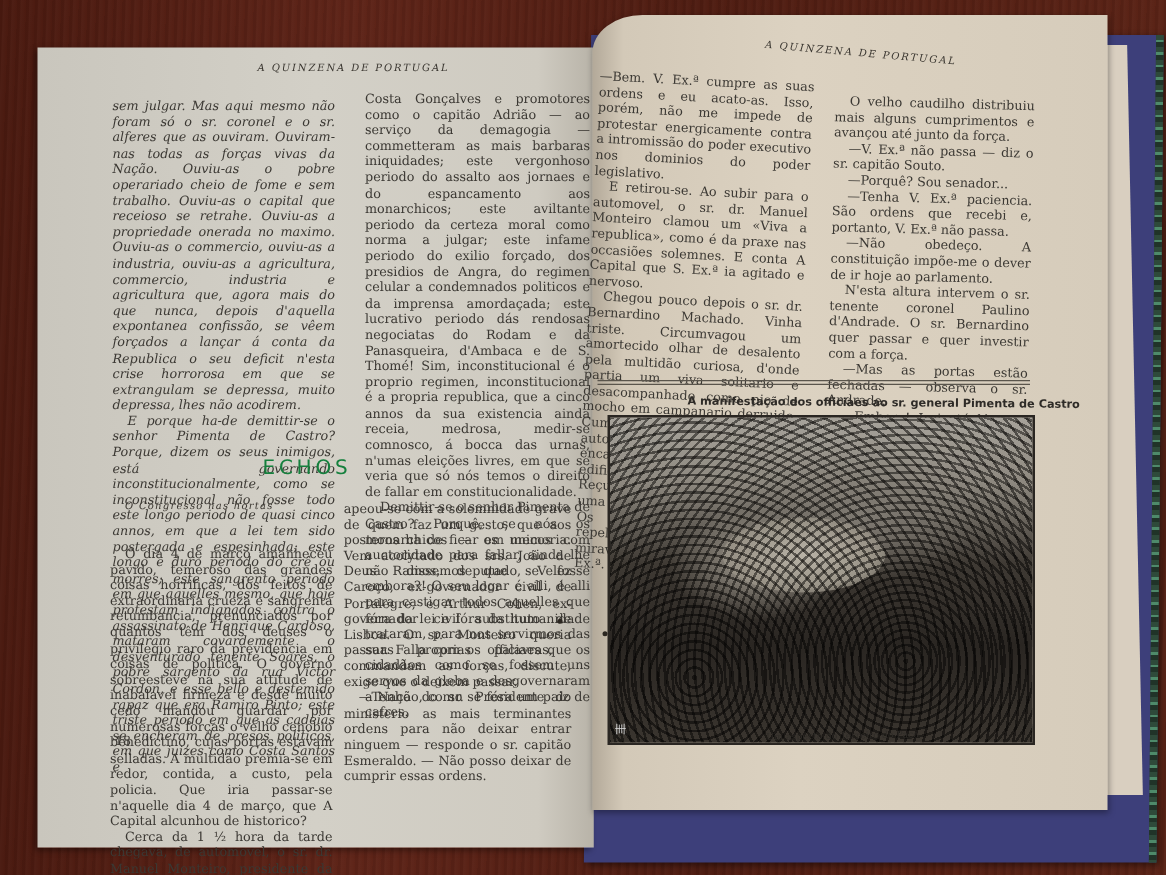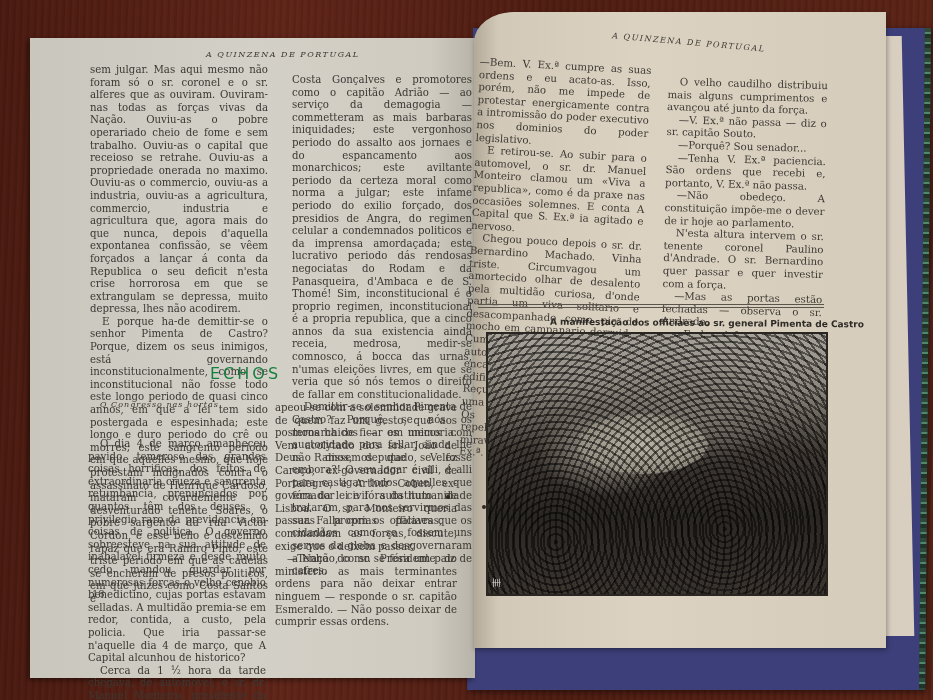--- a/index.html
+++ b/index.html
@@ -109,21 +109,21 @@
 
 <div class="cover">
   <div class="cover-edge"></div>
 </div>
 <div class="back-sheet"></div>
 
 <div class="page-left"></div>
 
 <div class="running-head" style="left:206px; top:50px;">A Quinzena de Portugal</div>
 
-<div class="col" style="left:90px; top:64px; width:178px;">
+<div class="col" style="left:90px; top:80px; width:178px;font-style:italic;">
   <p class="noindent">sem julgar. Mas aqui mesmo não foram só o sr. coronel e o sr. alferes que as ouviram. Ouviram-nas todas as forças vivas da Nação. Ouviu-as o pobre operariado cheio de fome e sem trabalho. Ouviu-as o capital que receioso se retrahe. Ouviu-as a propriedade onerada no maximo. Ouviu-as o commercio, ouviu-as a industria, ouviu-as a agricultura, commercio, industria e agricultura que, agora mais do que nunca, depois d'aquella expontanea confissão, se vêem forçados a lançar á conta da Republica o seu deficit n'esta crise horrorosa em que se extrangulam se depressa, muito depressa, lhes não acodirem.</p>
   <p>E porque ha-de demittir-se o senhor Pimenta de Castro? Porque, dizem os seus inimigos, está governando inconstitucionalmente, como se inconstitucional não fosse todo este longo periodo de quasi cinco annos, em que a lei tem sido postergada e espesinhada; este longo e duro periodo do crê ou morres; este sangrento periodo em que aquelles mesmo, que hoje protestam indignados contra o assassinato de Henrique Cardoso, mataram covardemente o desventurado tenente Soares, o pobre sargento da rua Victor Cordon, e esse bello e destemido rapaz que era Ramiro Pinto; este triste periodo em que as cadeias se encheram de presos politicos, em que juizes como Costa Santos e</p>
 </div>
 
 <div class="col" style="left:292px; top:74px; width:180px;">
   <p class="noindent">Costa Gonçalves e promotores como o capitão Adrião — ao serviço da demagogia — commetteram as mais barbaras iniquidades; este vergonhoso periodo do assalto aos jornaes e do espancamento aos monarchicos; este aviltante periodo da certeza moral como norma a julgar; este infame periodo do exilio forçado, dos presidios de Angra, do regimen celular a condemnados politicos e da imprensa amordaçada; este lucrativo periodo dás rendosas negociatas do Rodam e da Panasqueira, d'Ambaca e de S. Thomé! Sim, inconstitucional é o proprio regimen, inconstitucional é a propria republica, que a cinco annos da sua existencia ainda receia, medrosa, medir-se comnosco, á bocca das urnas, n'umas eleições livres, em que se veria que só nós temos o direito de fallar em constitucionalidade.</p>
   <p>Demittir-se o senhor Pimenta de Castro? Porquê, se nós os monarchicos — os unicos com auctoridade para fallar, ainda lhe não dissemos que se fosse embora?! O seu logar é alli, é alli para castigar todos aquelles que fóra da lei e fóra da humanidade trataram, para nos servirmos das suas proprias palavras, os cidadãos como se fossem uns servos da gleba e desgovernaram a Nação, como se fóra um paiz de cafres.</p>
 </div>
 
 <div class="echos">ECHOS</div>

